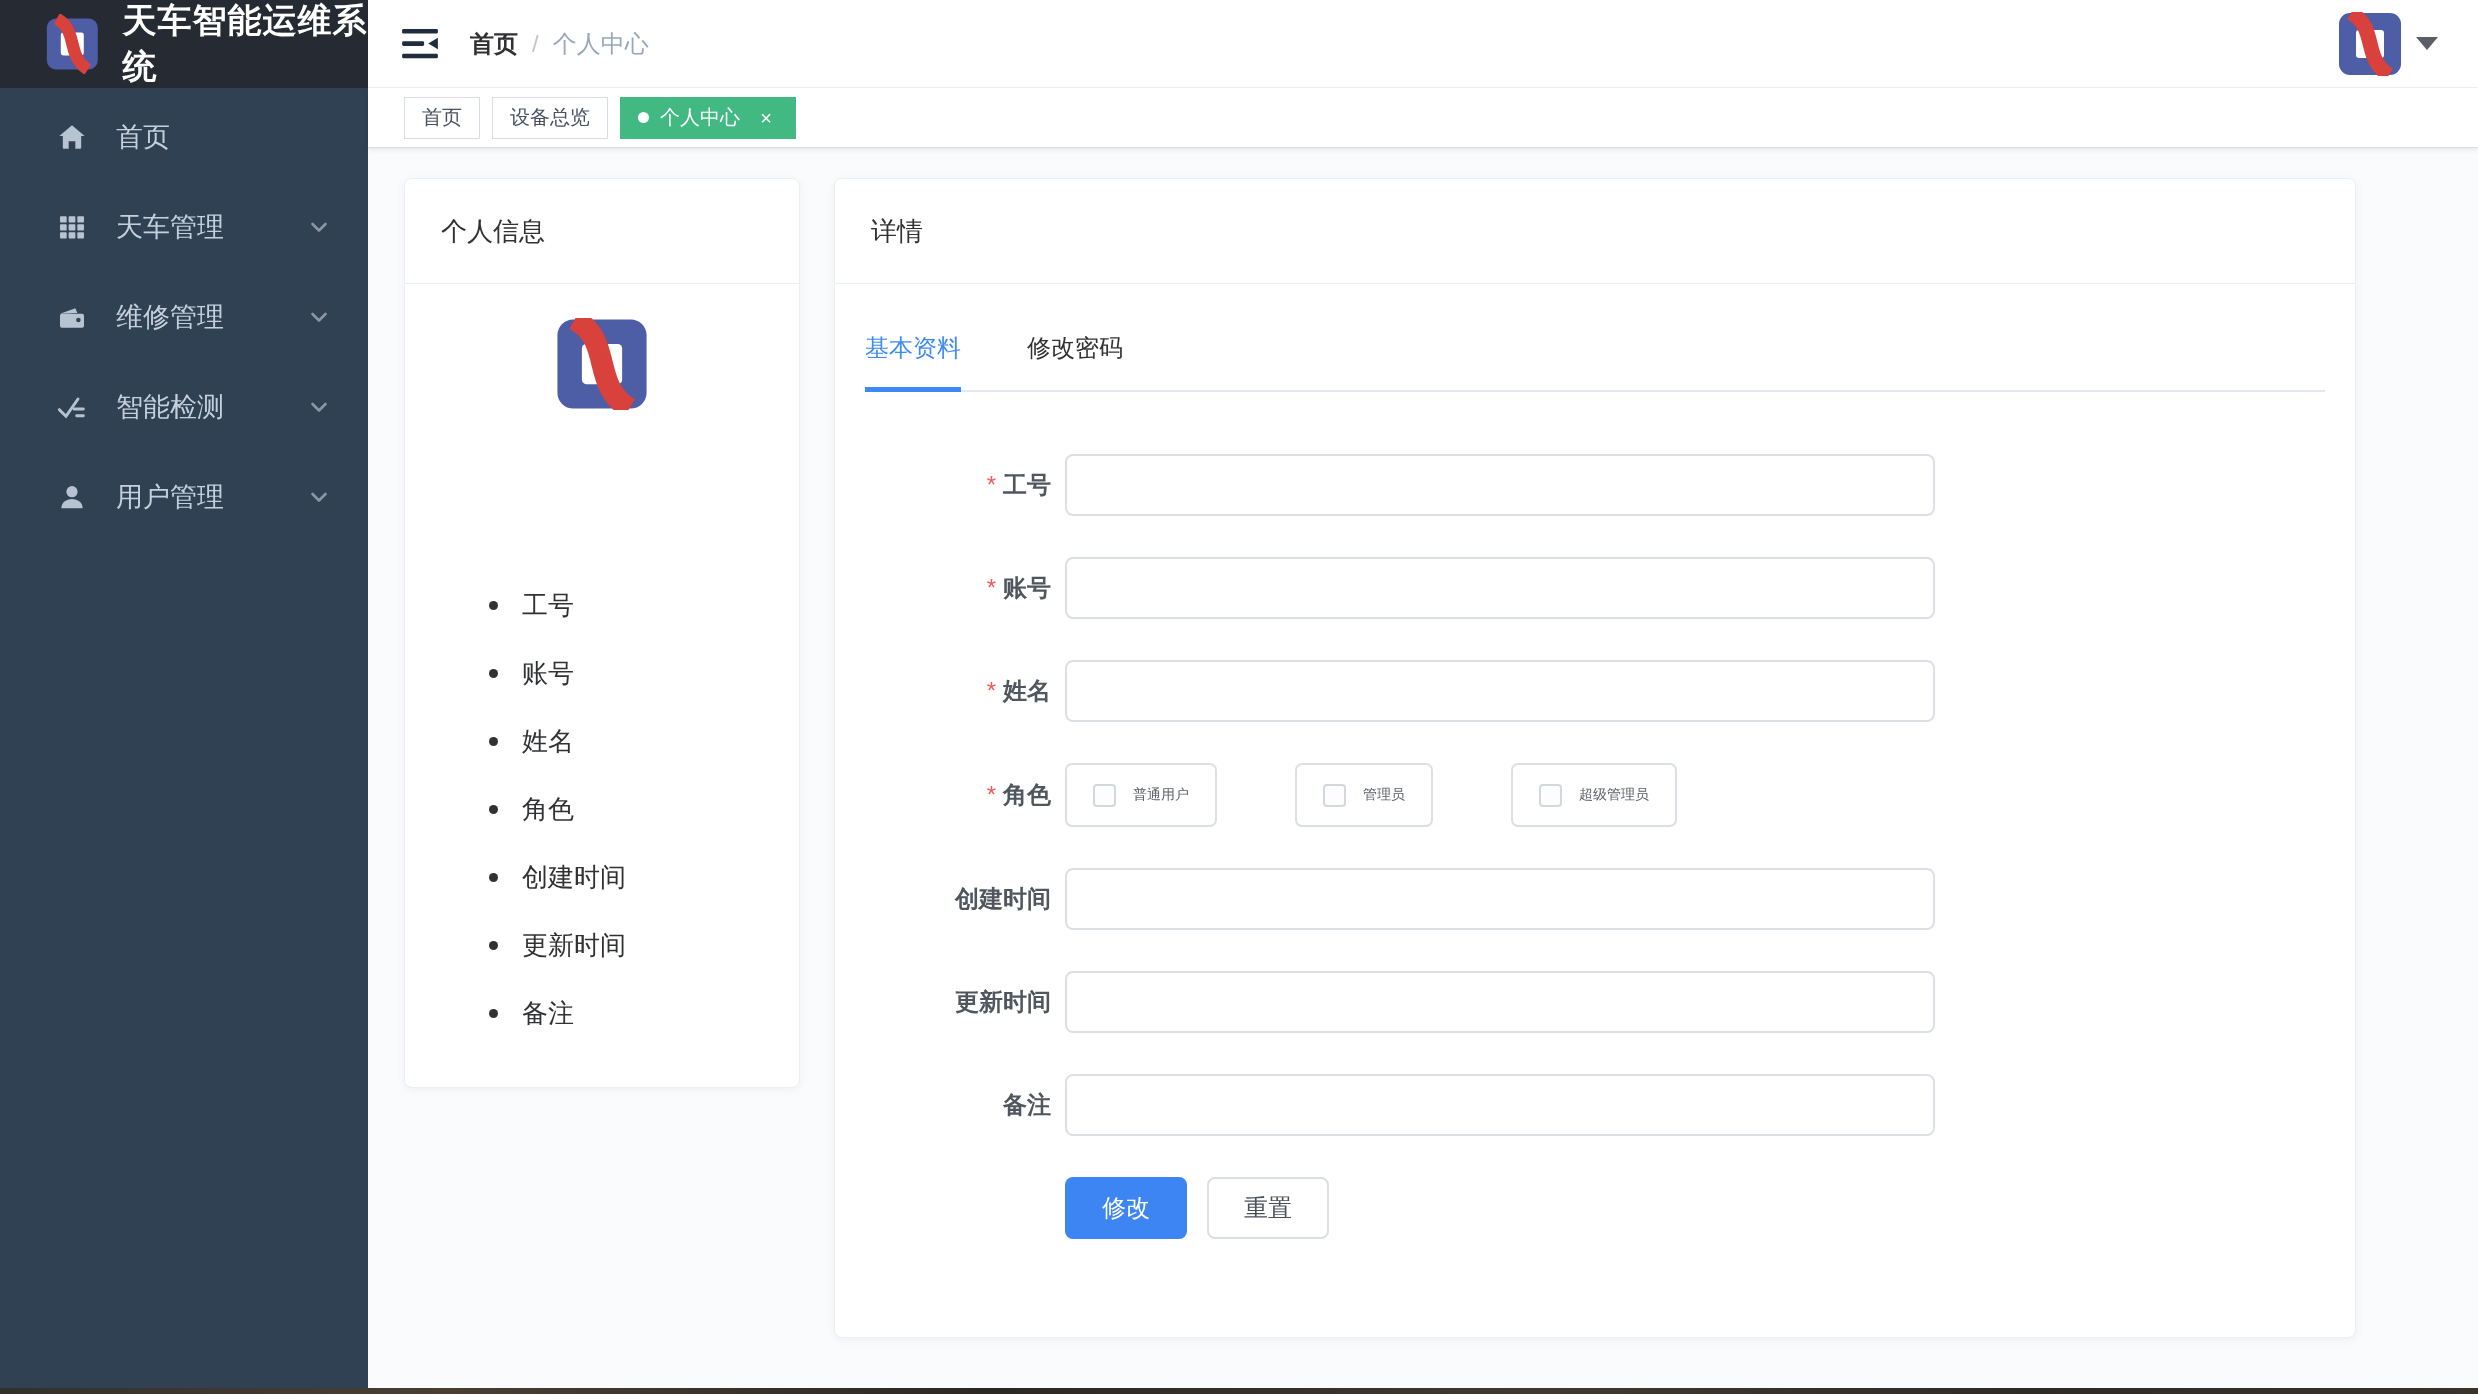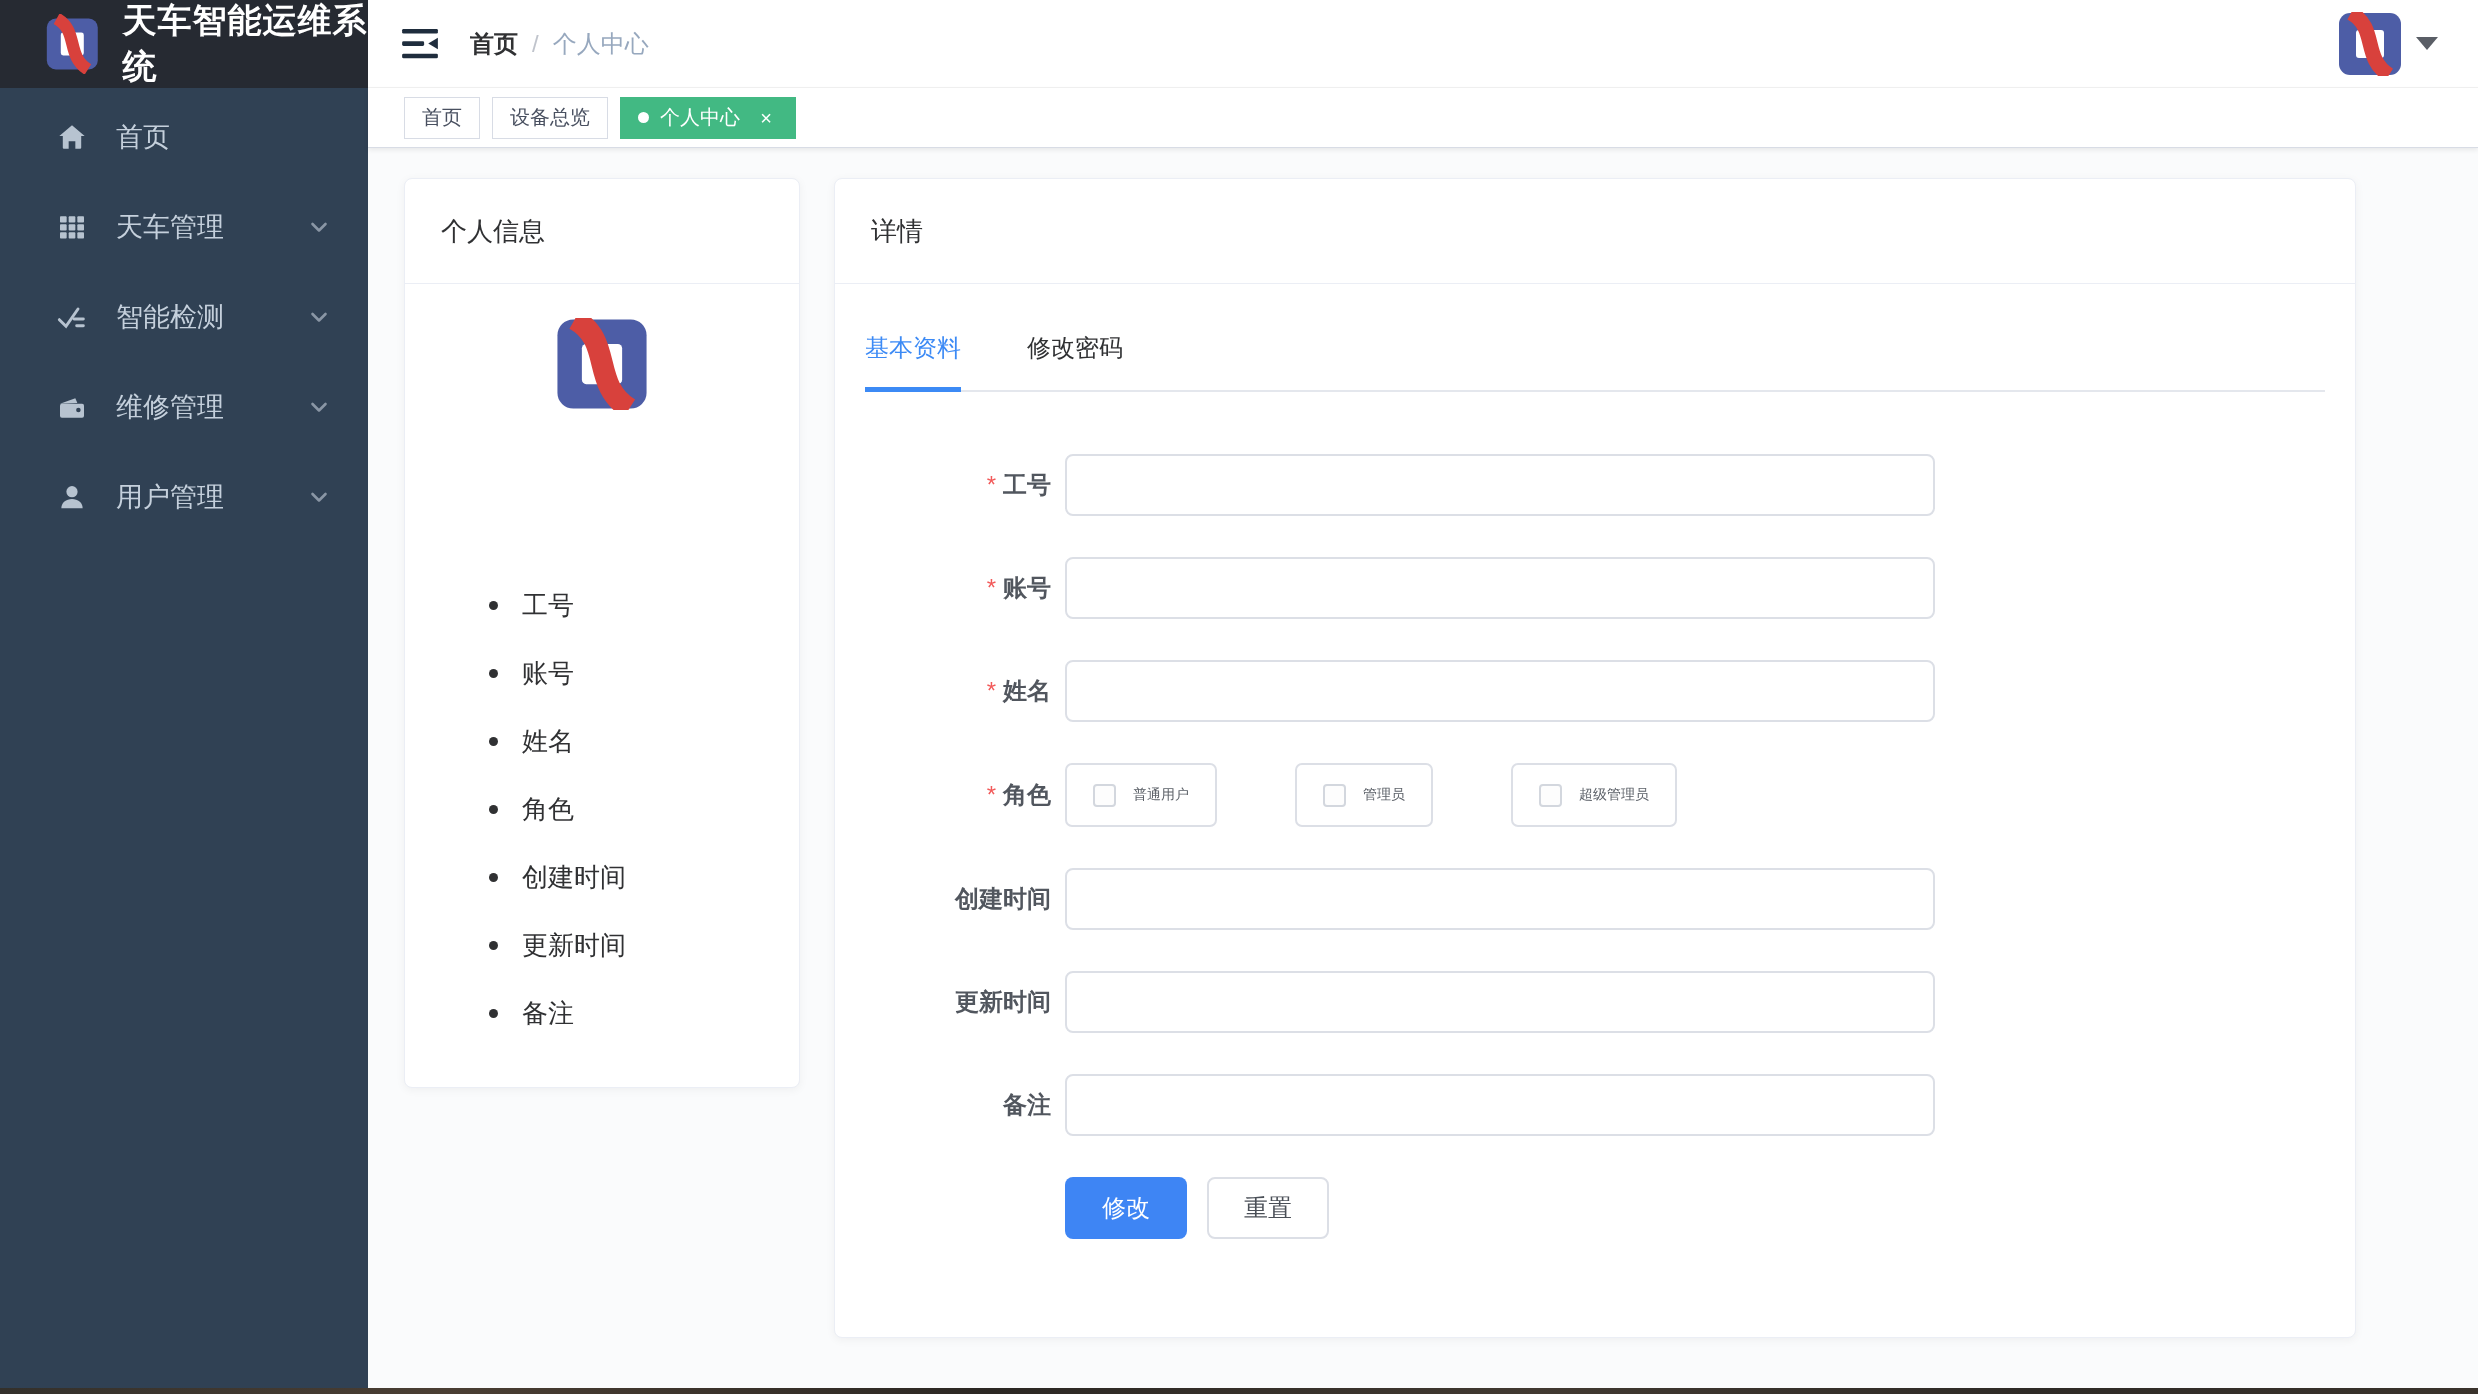--- a/index.html
+++ b/index.html
@@ -122,37 +122,37 @@
               <rect x="3" y="16" width="5" height="4.6" rx="0.6"></rect>
               <rect x="9.5" y="16" width="5" height="4.6" rx="0.6"></rect>
               <rect x="16" y="16" width="5" height="4.6" rx="0.6"></rect>
             </svg></span>
           <span class="mi-label">天车管理</span>
           <span class="mi-chevron"><svg viewBox="0 0 24 24" fill="none" stroke="currentColor" stroke-width="2.4" stroke-linecap="round" stroke-linejoin="round">
               <path d="M6 9.2 l6 6 l6 -6"></path>
             </svg></span>
         </div>
         <div class="menu-item">
+          <span class="mi-icon"><svg viewBox="0 0 24 24" fill="currentColor">
+              <path d="M3 9.5 L14.5 5.5 L16 9 Z"></path>
+              <rect x="3" y="9.5" width="18" height="10.5" rx="1.4"></rect>
+              <circle cx="16.8" cy="14.2" r="1.7" fill="#304154"></circle>
+            </svg></span>
+          <span class="mi-label">维修管理</span>
+          <span class="mi-chevron"><svg viewBox="0 0 24 24" fill="none" stroke="currentColor" stroke-width="2.4" stroke-linecap="round" stroke-linejoin="round">
+              <path d="M6 9.2 l6 6 l6 -6"></path>
+            </svg></span>
+        </div>
+        <div class="menu-item">
           <span class="mi-icon"><svg viewBox="0 0 24 24" fill="none" stroke="currentColor" stroke-width="2.2" stroke-linecap="round">
               <path d="M2.5 14 l5 5 L16.5 6"></path>
               <path d="M13.5 13.5 h7"></path>
               <path d="M15.5 18.5 h5"></path>
             </svg></span>
           <span class="mi-label">智能检测</span>
-          <span class="mi-chevron"><svg viewBox="0 0 24 24" fill="none" stroke="currentColor" stroke-width="2.4" stroke-linecap="round" stroke-linejoin="round">
-              <path d="M6 9.2 l6 6 l6 -6"></path>
-            </svg></span>
-        </div>
-        <div class="menu-item">
-          <span class="mi-icon"><svg viewBox="0 0 24 24" fill="currentColor">
-              <path d="M3 9.5 L14.5 5.5 L16 9 Z"></path>
-              <rect x="3" y="9.5" width="18" height="10.5" rx="1.4"></rect>
-              <circle cx="16.8" cy="14.2" r="1.7" fill="#304154"></circle>
-            </svg></span>
-          <span class="mi-label">维修管理</span>
           <span class="mi-chevron"><svg viewBox="0 0 24 24" fill="none" stroke="currentColor" stroke-width="2.4" stroke-linecap="round" stroke-linejoin="round">
               <path d="M6 9.2 l6 6 l6 -6"></path>
             </svg></span>
         </div>
         <div class="menu-item">
           <span class="mi-icon"><svg viewBox="0 0 24 24" fill="currentColor">
               <circle cx="12" cy="8" r="4.2"></circle>
               <path d="M4 20.5 c0-4.4 3.6-7 8-7 s8 2.6 8 7 Z"></path>
             </svg></span>
           <span class="mi-label">用户管理</span>

